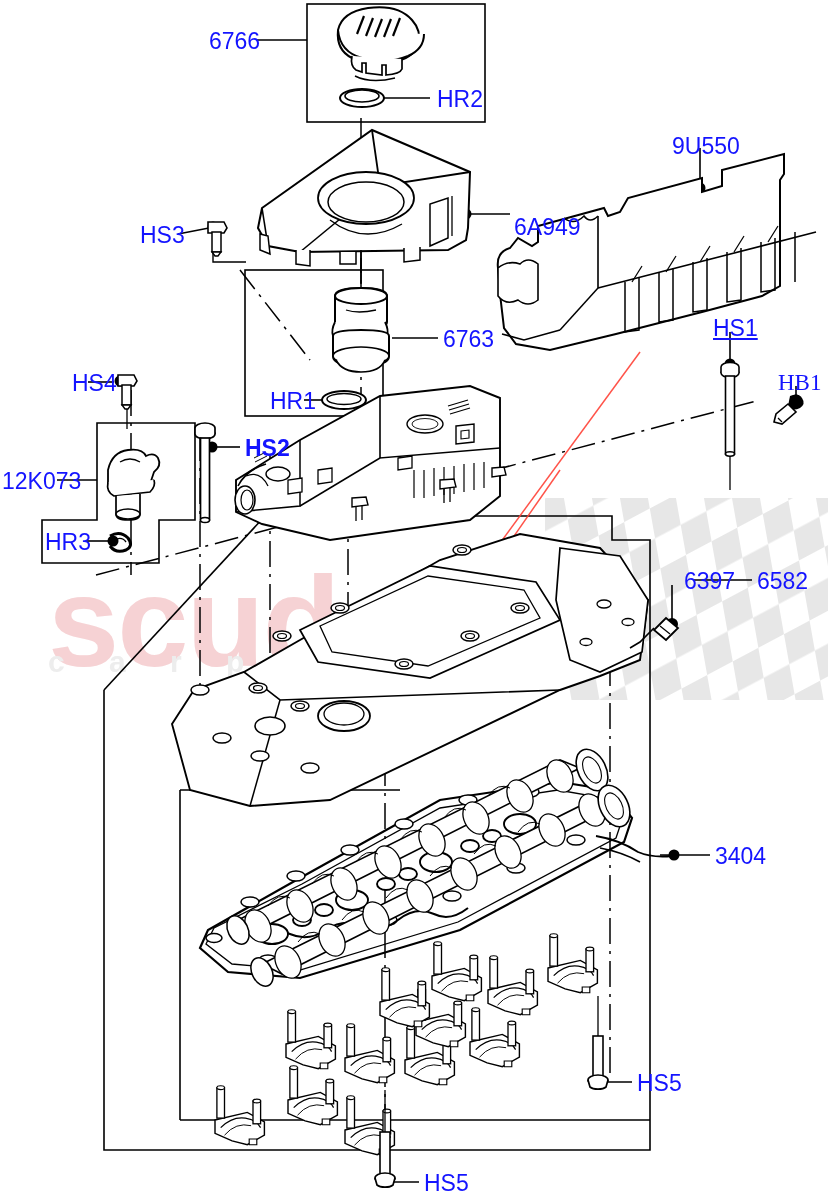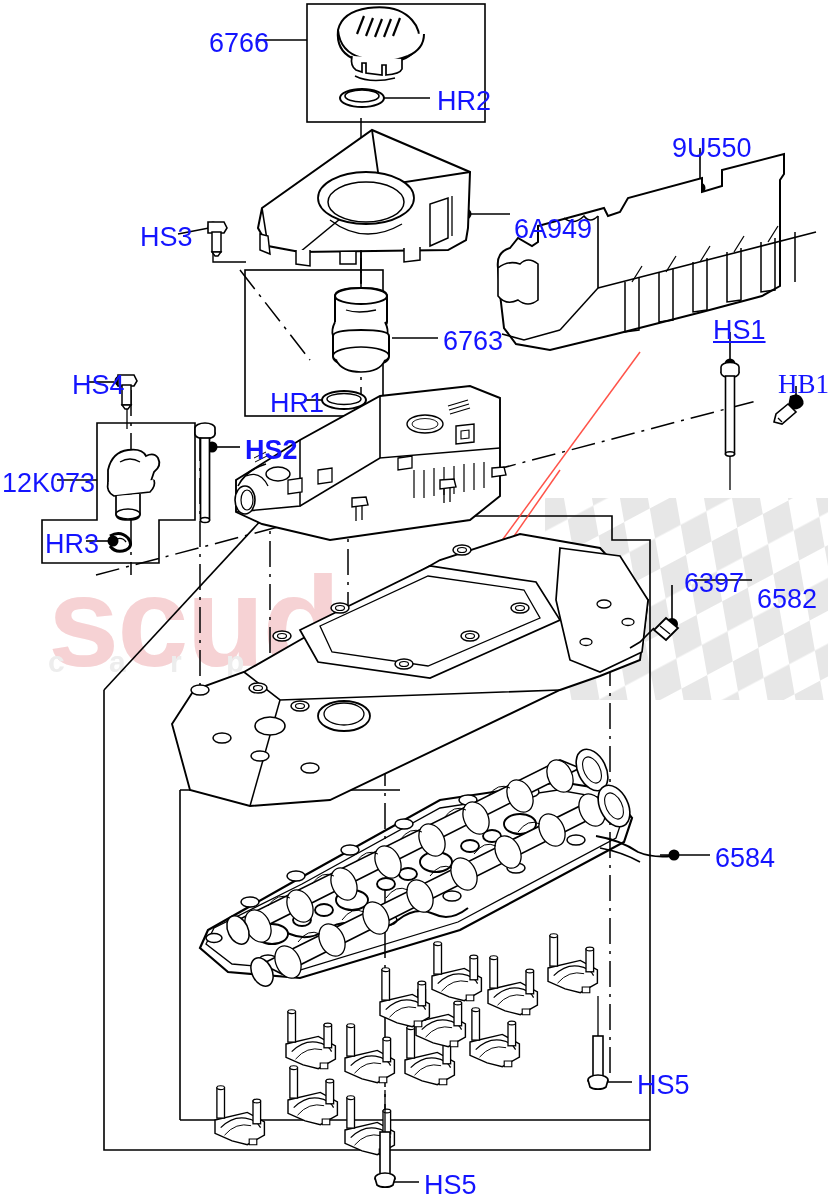--- a/index.html
+++ b/index.html
@@ -8,21 +8,21 @@
     position:relative;
     width:828px;height:1200px;
     background:#ffffff;
     overflow:hidden;
   }
   #stage svg{position:absolute;left:0;top:0;}
   .lbl{
     position:absolute;
     color:#1414ff;
     font-family:"Liberation Sans", sans-serif;
-    font-size:27px;
+    font-size:23px;
     font-weight:400;
     letter-spacing:0px;
     white-space:nowrap;
     line-height:1;
   }
   .wm-word{
     position:absolute;
     font-family:"Liberation Sans", sans-serif;
     font-weight:bold;
     color:#f6d2d4;
@@ -532,18 +532,18 @@
   <div class="lbl" style="left:140px; top:224px;">HS3</div>
   <div class="lbl" style="left:443px; top:328px;">6763</div>
   <div class="lbl" style="left:713px; top:317px;text-decoration:underline;">HS1</div>
   <div class="lbl" style="left:778px; top:371px;font-family:Liberation Serif, serif;">HB1</div>
   <div class="lbl" style="left:48px;  top:372px;margin-left:24px;">HS4</div>
   <div class="lbl" style="left:270px; top:390px;">HR1</div>
   <div class="lbl" style="left:245px; top:437px;font-weight:bold;">HS2</div>
   <div class="lbl" style="left:2px;   top:470px;">12K073</div>
   <div class="lbl" style="left:45px;  top:531px;">HR3</div>
   <div class="lbl" style="left:650px; top:570px;margin-left:34px;">6397</div>
-  <div class="lbl" style="left:757px; top:570px;margin-top:16px;">6582</div>
-  <div class="lbl" style="left:715px; top:845px;">6584</div>
+  <div class="lbl" style="left:757px; top:570px;">6582</div>
+  <div class="lbl" style="left:715px; top:845px;">3404</div>
   <div class="lbl" style="left:637px; top:1072px;">HS5</div>
   <div class="lbl" style="left:424px; top:1172px;">HS5</div>
 
 </div>
 
 </body></html>

